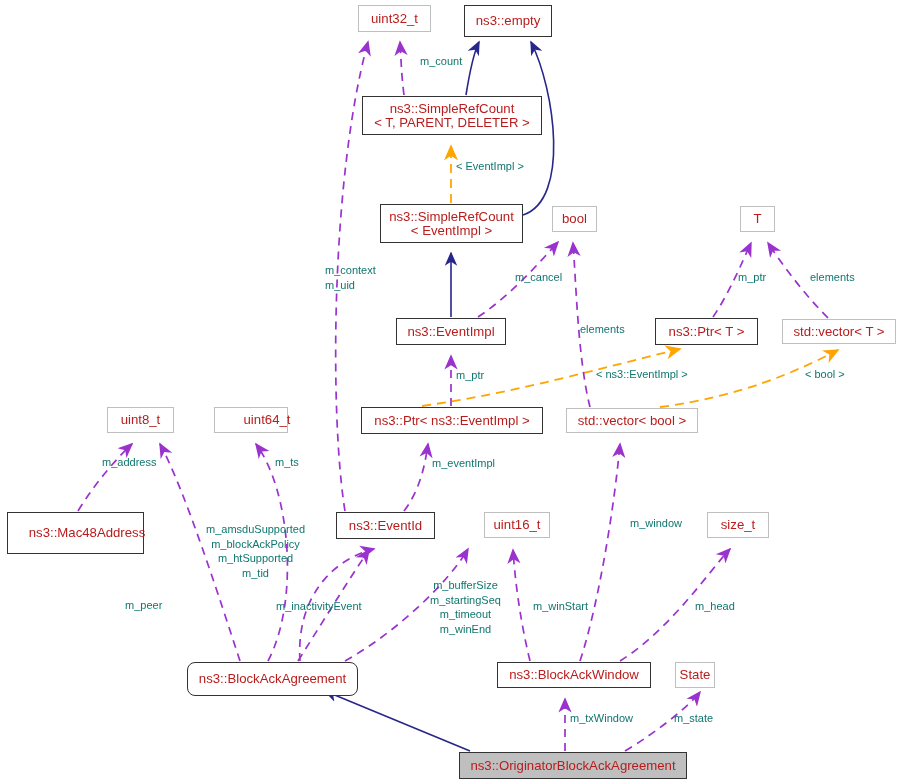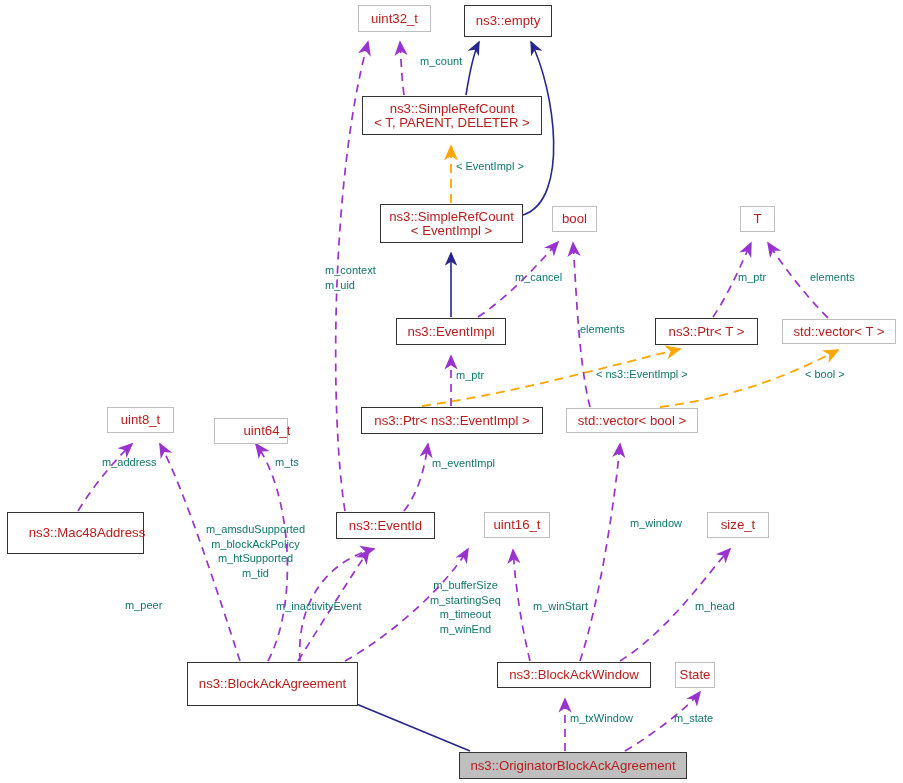--- a/index.html
+++ b/index.html
@@ -131,35 +131,35 @@
   <div class="node light" style="left:740px;top:206px;width:35px;height:26px;">T</div>
 
   <div class="node dark" style="left:396px;top:318px;width:110px;height:27px;">ns3::EventImpl</div>
 
   <div class="node dark" style="left:655px;top:318px;width:103px;height:27px;">ns3::Ptr&lt; T &gt;</div>
 
   <div class="node light" style="left:782px;top:319px;width:114px;height:25px;">std::vector&lt; T &gt;</div>
 
   <div class="node light" style="left:107px;top:407px;width:67px;height:26px;">uint8_t</div>
 
-  <div class="node light" style="left:214px;top:418px;width:74px;height:26px;padding-left:32px;">uint64_t</div>
+  <div class="node light" style="left:214px;top:407px;width:74px;height:26px;padding-left:32px;">uint64_t</div>
 
   <div class="node dark" style="left:361px;top:407px;width:182px;height:27px;">ns3::Ptr&lt; ns3::EventImpl &gt;</div>
 
   <div class="node light" style="left:566px;top:408px;width:132px;height:25px;">std::vector&lt; bool &gt;</div>
 
   <div class="node dark" style="left:7px;top:512px;width:137px;height:42px;padding-left:23px;">ns3::Mac48Address</div>
 
   <div class="node dark" style="left:336px;top:512px;width:99px;height:27px;">ns3::EventId</div>
 
   <div class="node light" style="left:484px;top:512px;width:66px;height:26px;">uint16_t</div>
 
   <div class="node light" style="left:707px;top:512px;width:62px;height:26px;">size_t</div>
 
-  <div class="node dark" style="left:187px;top:662px;width:171px;height:44px;">ns3::BlockAckAgreement</div>
+  <div class="node dark" style="left:187px;top:662px;width:171px;height:34px;border-radius:8px;">ns3::BlockAckAgreement</div>
 
   <div class="node dark" style="left:497px;top:662px;width:154px;height:26px;">ns3::BlockAckWindow</div>
 
   <div class="node light" style="left:675px;top:662px;width:40px;height:26px;">State</div>
 
   <div class="node hl" style="left:459px;top:752px;width:228px;height:27px;">ns3::OriginatorBlockAckAgreement</div>
 
   <div class="edge-label lft" style="left:420px;top:54px;">m_count</div>
 
   <div class="edge-label lft" style="left:456px;top:159px;">&lt; EventImpl &gt;</div>

